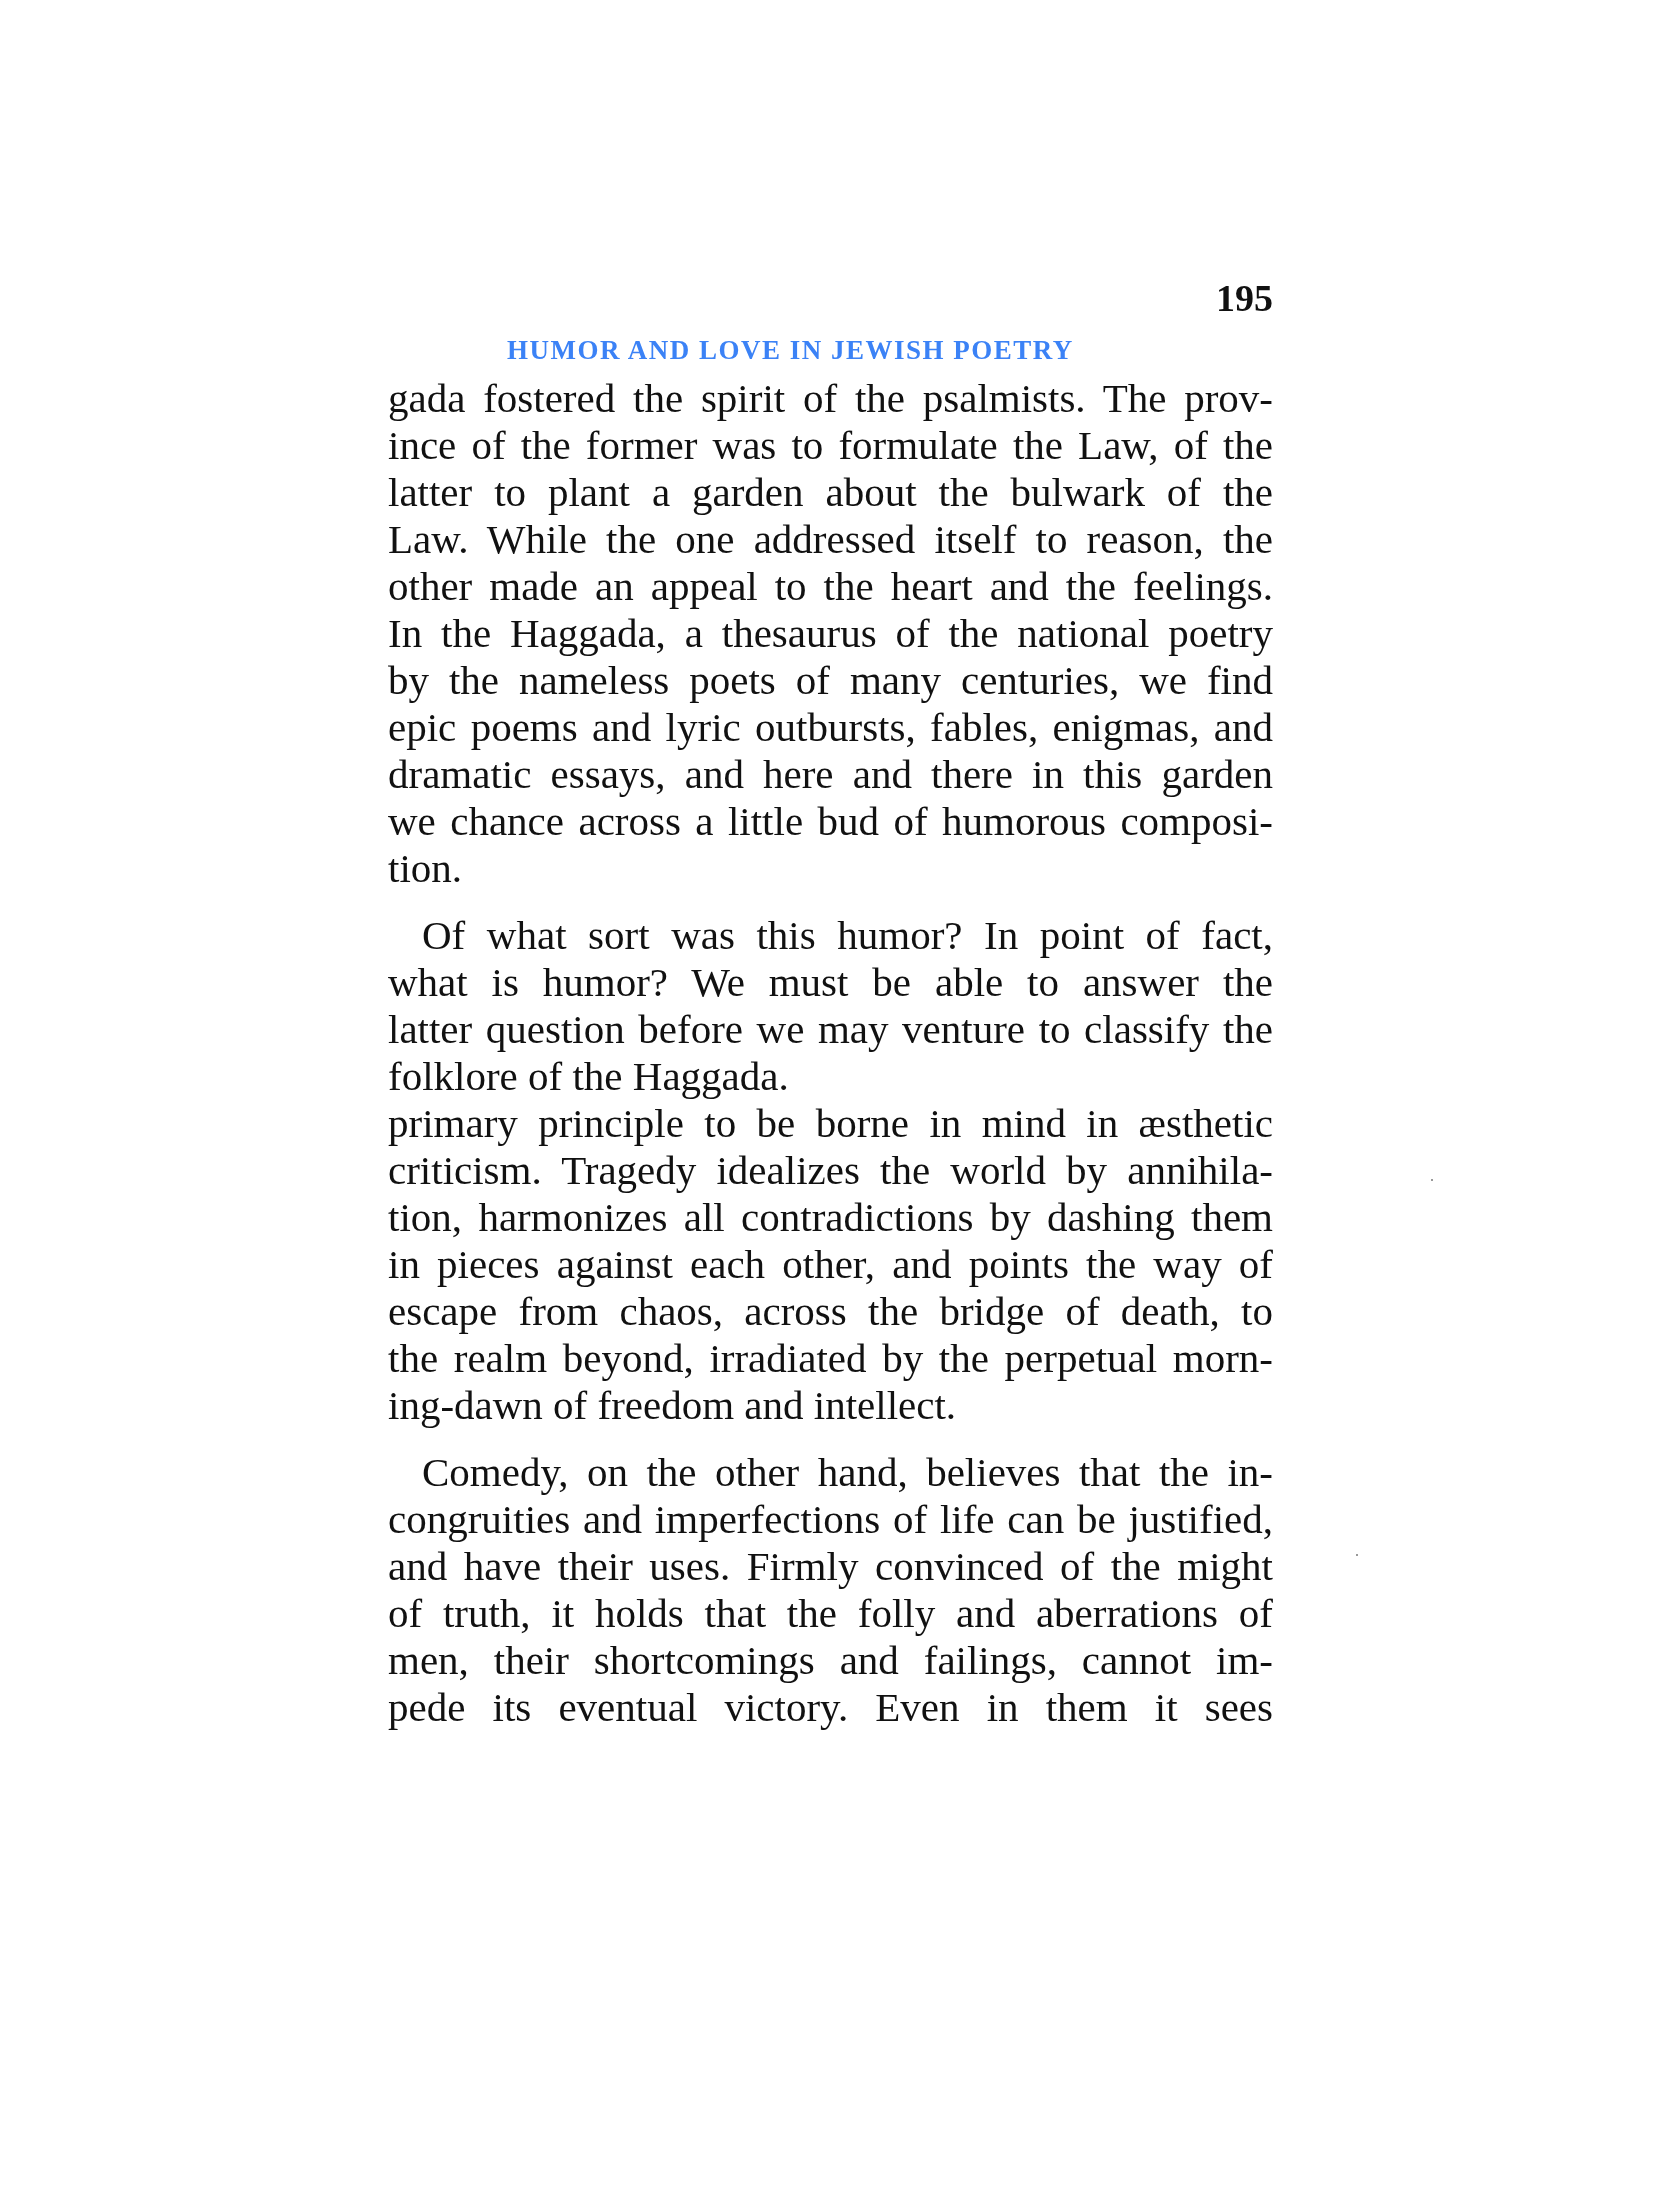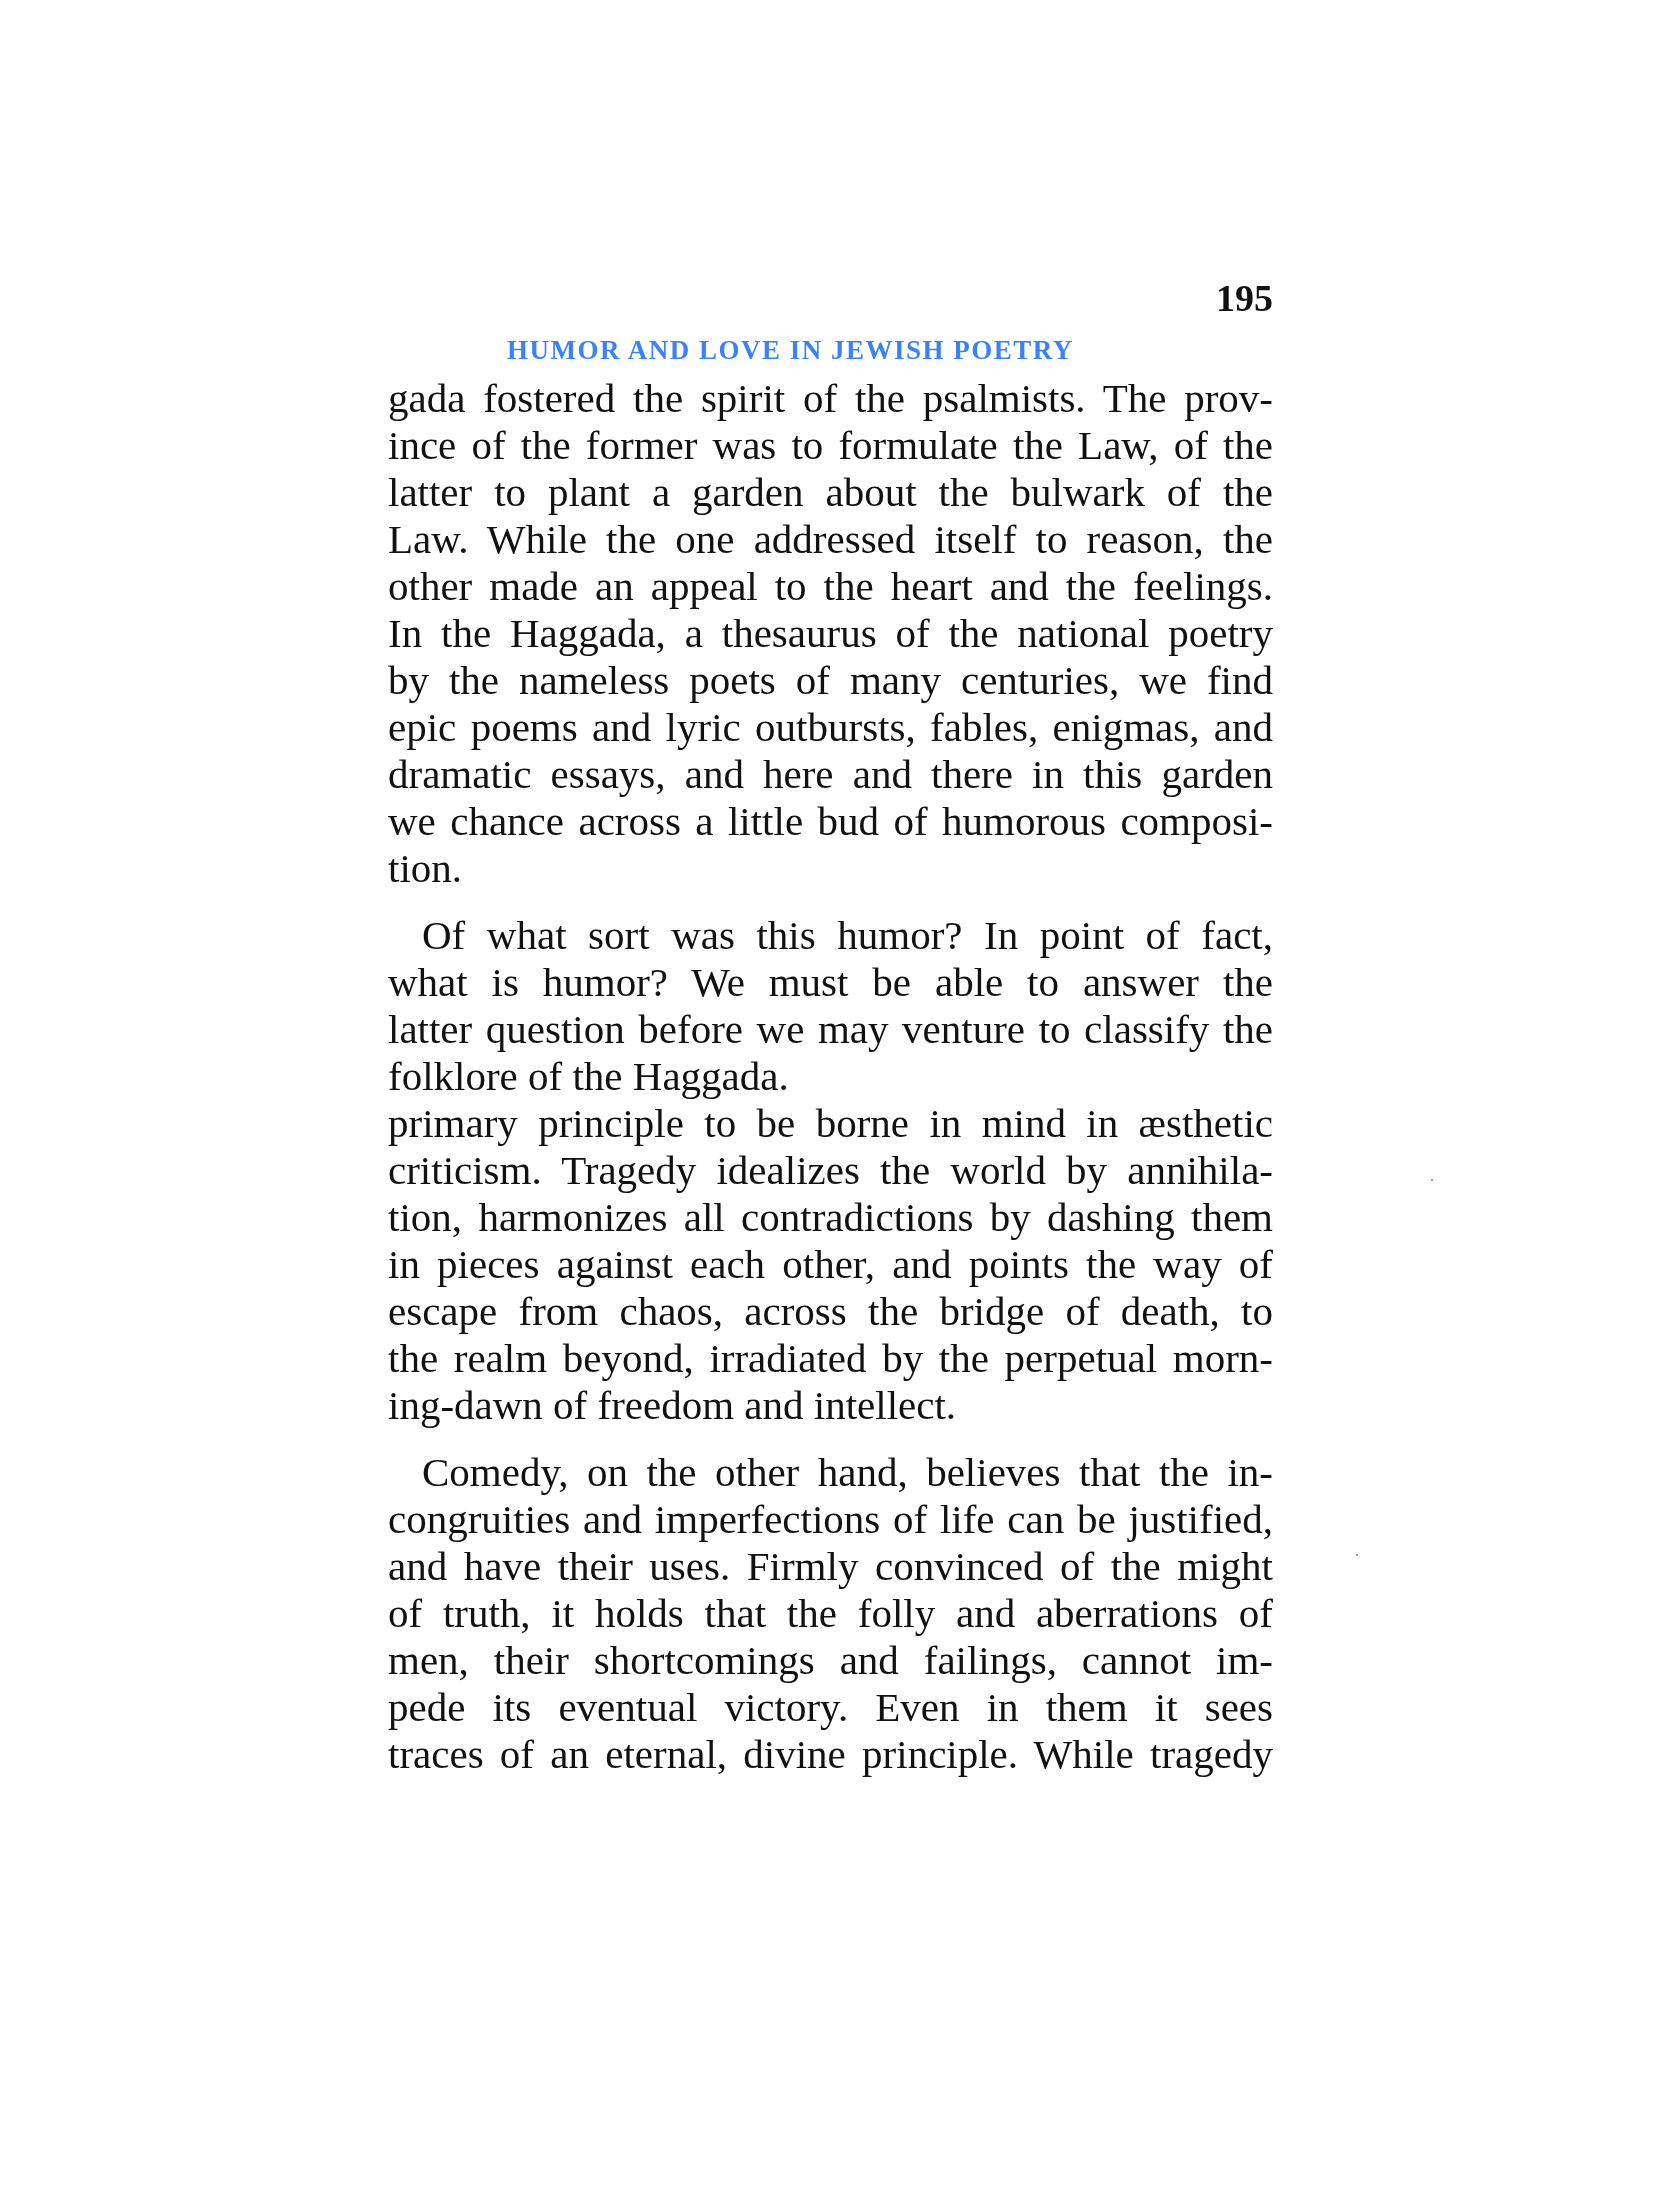--- a/index.html
+++ b/index.html
@@ -125,20 +125,19 @@
       <span class="line last">ing-dawn of freedom and intellect.</span>
     </div>
 
     <div class="paragraph">
       <span class="line indent">Comedy, on the other hand, believes that the in-</span>
       <span class="line">congruities and imperfections of life can be justified,</span>
       <span class="line">and have their uses.  Firmly convinced of the might</span>
       <span class="line">of truth, it holds that the folly and aberrations of</span>
       <span class="line">men, their shortcomings and failings, cannot im-</span>
       <span class="line">pede its eventual victory.  Even in them it sees</span>
-      <span class="line">traces of an eternal, divine principle.  While tragedy</span>
     </div>
   </div>
 
   <div class="speck" style="left:1431px; top:1179px;"></div>
   <div class="speck" style="left:1356px; top:1554px;"></div>
 </div>
 
 
 </body></html>

